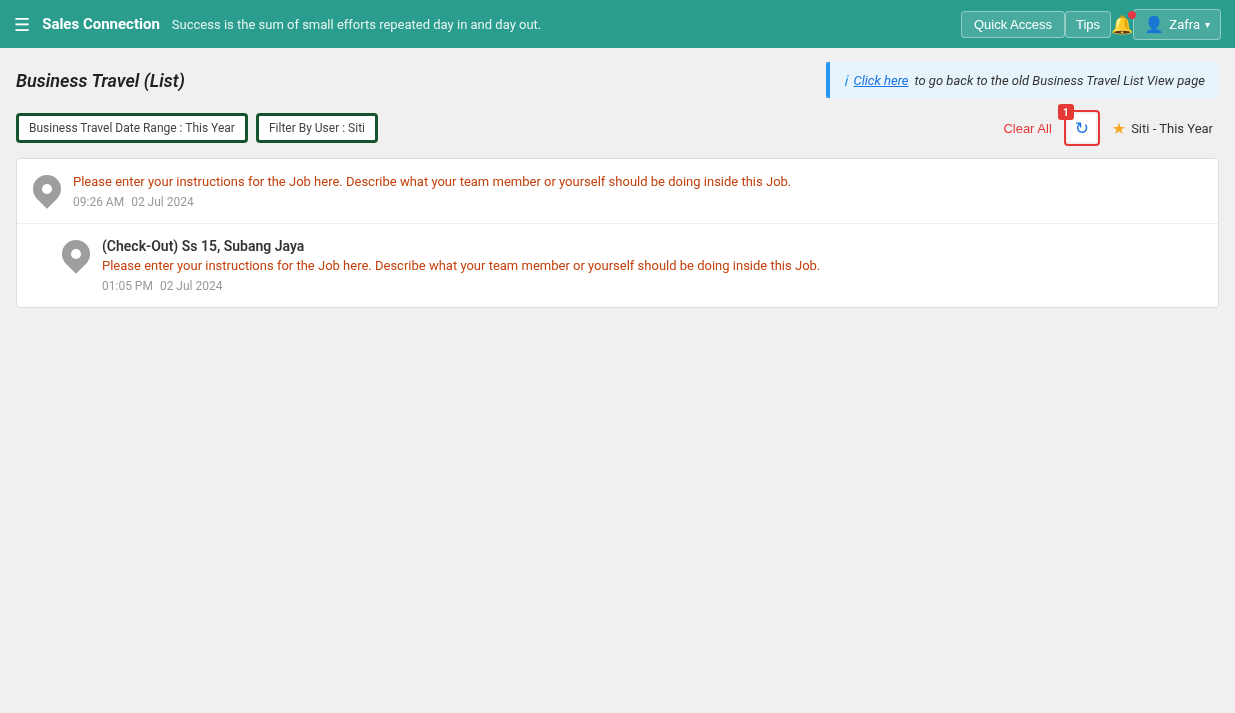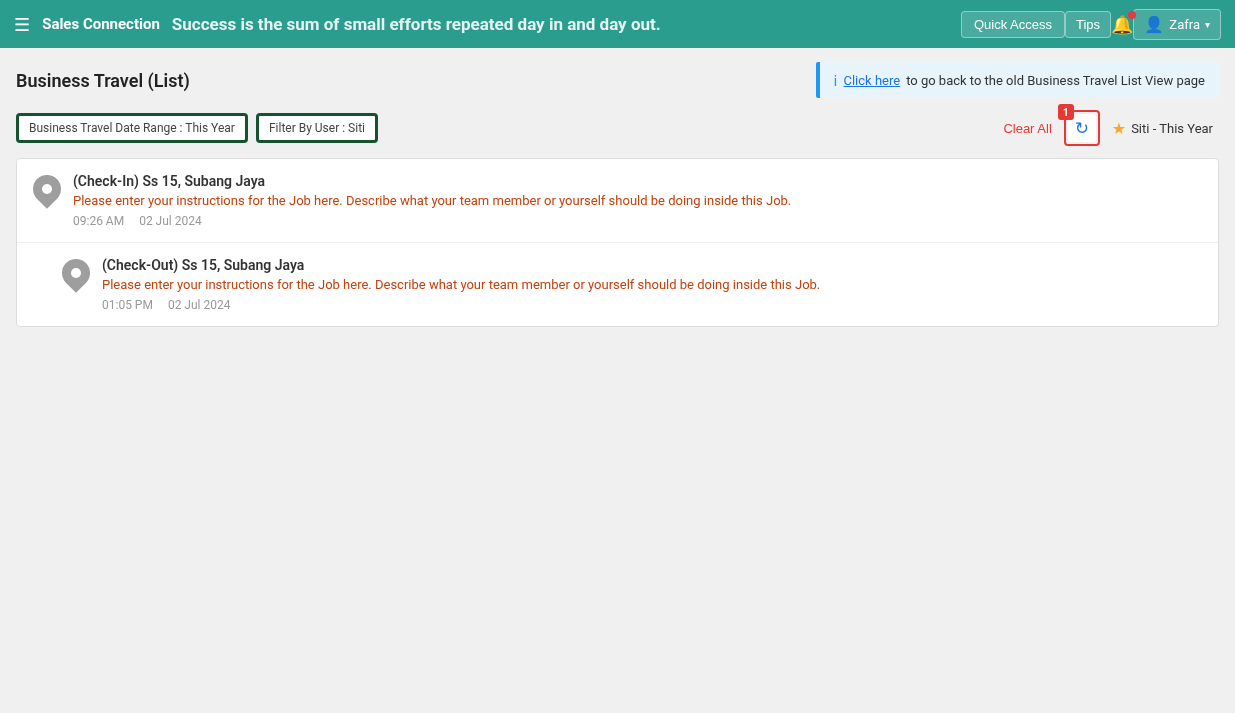--- a/index.html
+++ b/index.html
@@ -20,23 +20,22 @@
       cursor: pointer;
     }
     .topnav-brand {
       color: white;
       font-weight: 700;
       font-size: 15px;
       white-space: nowrap;
     }
     .topnav-tagline {
       color: rgba(255,255,255,0.88);
-      font-size: 17px;
+      font-size: 13px;
       flex: 1;
-      font-weight: bold;
     }
     .topnav-right {
       display: flex;
       align-items: center;
     }
     .topnav-btn {
       background: rgba(255,255,255,0.15);
       color: white;
       border: 1px solid rgba(255,255,255,0.4);
       border-radius: 4px;
@@ -94,20 +93,21 @@
       background: #f0f0f0;
       min-height: calc(713px - 48px);
     }
 
     
     .page-header {
       display: flex;
       align-items: center;
       justify-content: space-between;
       padding: 14px 0 12px 0;
+      font-style: italic;
     }
     .page-title {
       font-size: 18px;
       font-weight: 600;
       color: #222;
     }
     .info-banner {
       display: flex;
       align-items: center;
       gap: 6px;
@@ -254,21 +254,21 @@
     .list-item-desc {
       font-size: 13px;
       color: #c2410c;
       margin-bottom: 4px;
       line-height: 1.4;
     }
     .list-item-meta {
       font-size: 12px;
       color: #999;
     }
-    .list-item-meta .time { margin-right: 12px; }
+    .list-item-meta .time { margin-right: 4px; }
 
     
     .list-scroll-area {
       max-height: 500px;
       overflow-y: auto;
       position: relative;
     }
   </style>
 </head>
 <body>
@@ -320,21 +320,20 @@
   </div>
 
   <div class="list-container">
     <div class="list-scroll-area">
 
     <div class="list-item">
       <div class="location-icon">
         <div class="location-icon-inner"></div>
       </div>
       <div class="list-item-content">
-        <div class="list-item-title">(Check-In) Ss 15, Subang Jaya</div>
         <div class="list-item-desc">Please enter your instructions for the Job here. Describe what your team member or yourself should be doing inside this Job.</div>
         <div class="list-item-meta">
           <span class="time">09:26 AM</span>
           <span>02 Jul 2024</span>
         </div>
       </div>
     </div>
         <div class="list-item">
       <div class="location-icon">
         <div class="location-icon-inner"></div>

